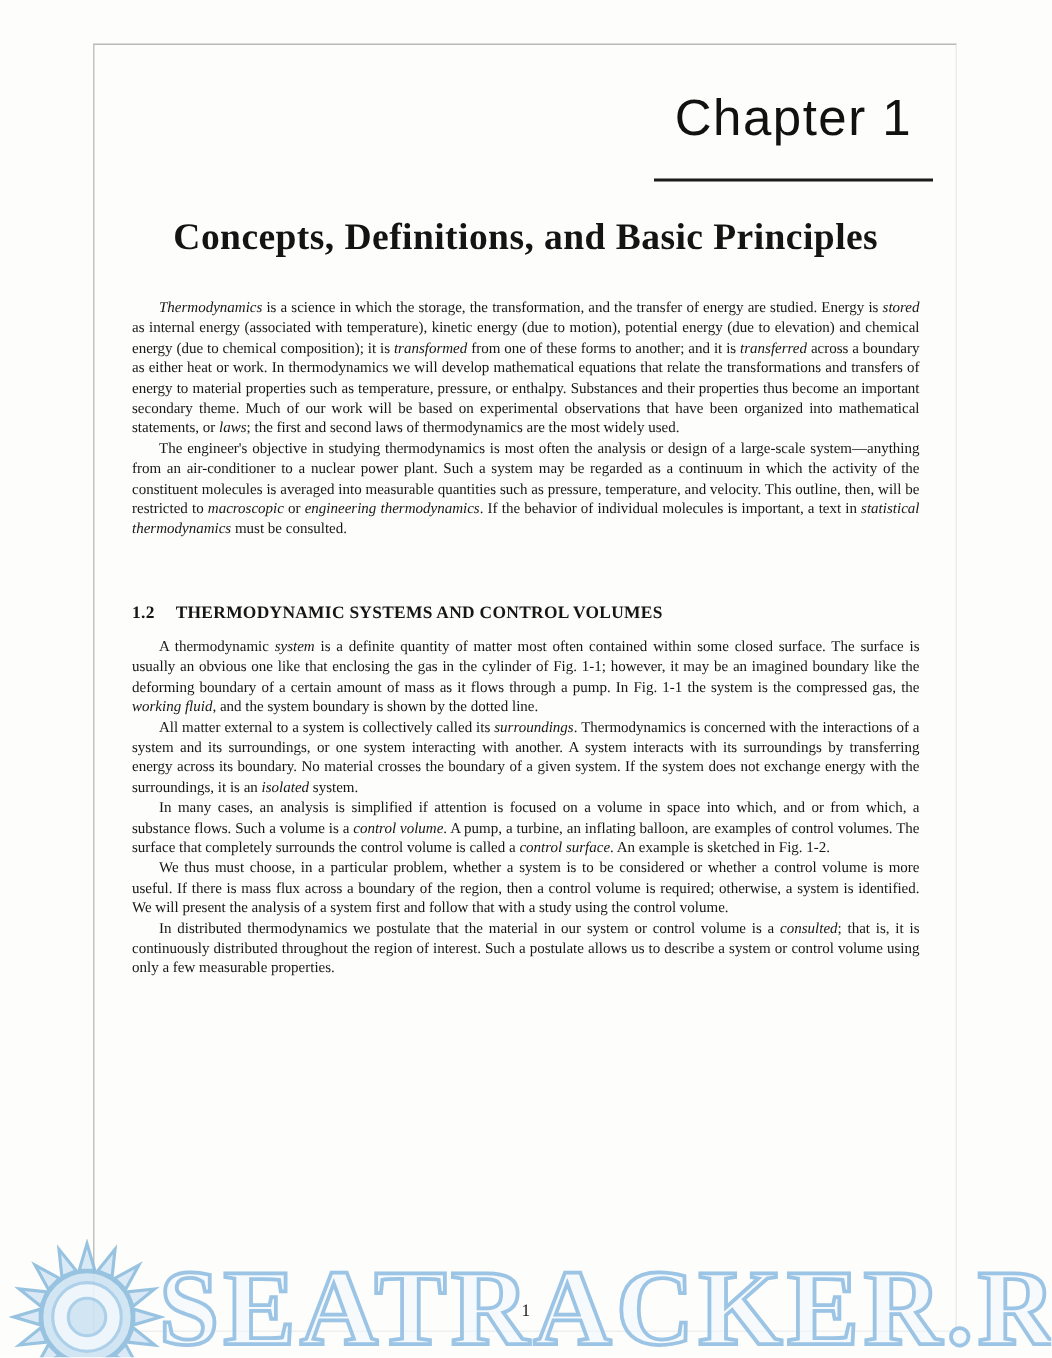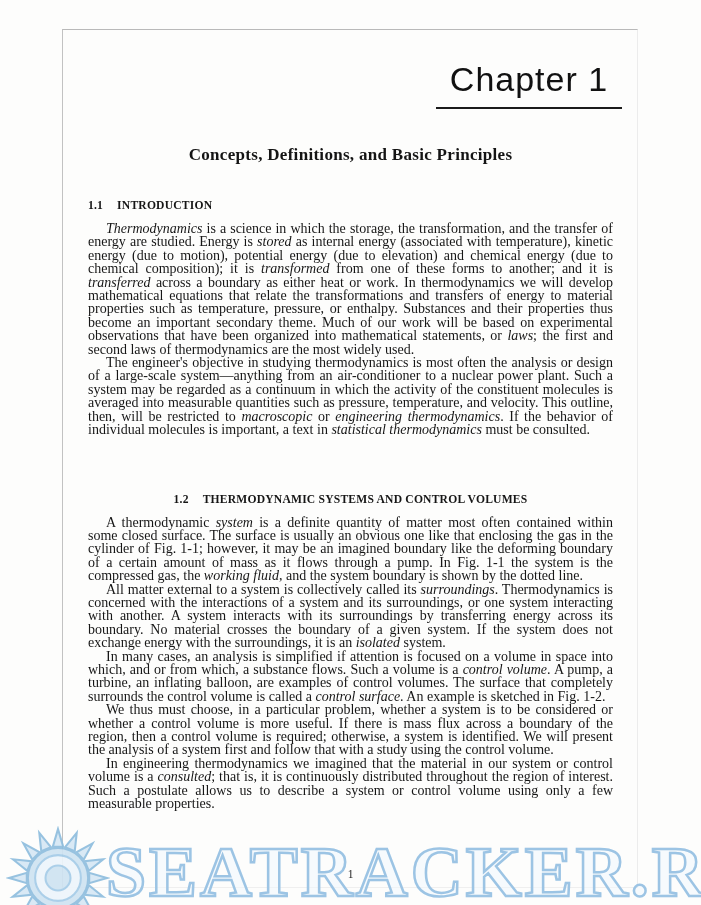--- a/index.html
+++ b/index.html
@@ -30,53 +30,53 @@
     position: absolute;
     top: 60px;
     right: 79px;
     width: 186px;
     text-align: center;
     font-family: "Liberation Sans", sans-serif;
     font-size: 34px;
     font-weight: 400;
     color: #111;
     letter-spacing: 1px;
-    padding-bottom: 8px;
+    padding-bottom: 20px;
     border-bottom: 2.5px solid #1b1b1b;
   }
   .doc-title {
     position: absolute;
     top: 145px;
     left: 88px;
     width: 525px;
     text-align: center;
     font-family: "Liberation Serif", serif;
-    font-size: 17px;
+    font-size: 25px;
     font-weight: 700;
     color: #141414;
     letter-spacing: 0.3px;
   }
   .sections {
     position: absolute;
     top: 199px;
     left: 88px;
     width: 525px;
     color: #161616;
   }
   .sec-head {
     font-family: "Liberation Serif", serif;
     font-size: 11.6px;
     font-weight: 700;
     letter-spacing: 0.2px;
     margin-bottom: 10px;
   }
-  .sec-head:not(:first-child) { margin-top: 56px; text-align: center; }
+  .sec-head:not(:first-child) { margin-top: 42px; }
   .sec-num { margin-right: 14px; }
   .body-para {
-    font-size: 14px;
+    font-size: 10px;
     line-height: 13.4px;
     text-align: justify;
     text-indent: 18px;
   }
   .body-para em { font-style: italic; }
   .page-number {
     position: absolute;
     top: 868px;
     left: 0;
     width: 100%;
@@ -118,29 +118,28 @@
 
   <div class="scan-edge"></div>
 
   <div class="chapter-head">
     <span>Chapter 1</span>
   </div>
 
   <h1 class="doc-title">Concepts, Definitions, and Basic Principles</h1>
 
   <div class="sections">
-      <h2 class="sec-head"><span class="sec-num">1.1</span><span>INTRODUCTION</span></h2>
       <p class="body-para"><em>Thermodynamics</em><span> is a science in which the storage, the transformation, and the transfer of energy are studied. Energy is </span><em>stored</em><span> as internal energy (associated with temperature), kinetic energy (due to motion), potential energy (due to elevation) and chemical energy (due to chemical composition); it is </span><em>transformed</em><span> from one of these forms to another; and it is </span><em>transferred</em><span> across a boundary as either heat or work. In thermodynamics we will develop mathematical equations that relate the transformations and transfers of energy to material properties such as temperature, pressure, or enthalpy. Substances and their properties thus become an important secondary theme. Much of our work will be based on experimental observations that have been organized into mathematical statements, or </span><em>laws</em><span>; the first and second laws of thermodynamics are the most widely used.</span></p>
       <p class="body-para"><span>The engineer's objective in studying thermodynamics is most often the analysis or design of a large-scale system—anything from an air-conditioner to a nuclear power plant. Such a system may be regarded as a continuum in which the activity of the constituent molecules is averaged into measurable quantities such as pressure, temperature, and velocity. This outline, then, will be restricted to </span><em>macroscopic</em><span> or </span><em>engineering thermodynamics</em><span>. If the behavior of individual molecules is important, a text in </span><em>statistical thermodynamics</em><span> must be consulted.</span></p>
       <h2 class="sec-head"><span class="sec-num">1.2</span><span>THERMODYNAMIC SYSTEMS AND CONTROL VOLUMES</span></h2>
       <p class="body-para"><span>A thermodynamic </span><em>system</em><span> is a definite quantity of matter most often contained within some closed surface. The surface is usually an obvious one like that enclosing the gas in the cylinder of Fig. 1-1; however, it may be an imagined boundary like the deforming boundary of a certain amount of mass as it flows through a pump. In Fig. 1-1 the system is the compressed gas, the </span><em>working fluid</em><span>, and the system boundary is shown by the dotted line.</span></p>
       <p class="body-para"><span>All matter external to a system is collectively called its </span><em>surroundings</em><span>. Thermodynamics is concerned with the interactions of a system and its surroundings, or one system interacting with another. A system interacts with its surroundings by transferring energy across its boundary. No material crosses the boundary of a given system. If the system does not exchange energy with the surroundings, it is an </span><em>isolated</em><span> system.</span></p>
       <p class="body-para"><span>In many cases, an analysis is simplified if attention is focused on a volume in space into which, and or from which, a substance flows. Such a volume is a </span><em>control volume</em><span>. A pump, a turbine, an inflating balloon, are examples of control volumes. The surface that completely surrounds the control volume is called a </span><em>control surface</em><span>. An example is sketched in Fig. 1-2.</span></p>
       <p class="body-para"><span>We thus must choose, in a particular problem, whether a system is to be considered or whether a control volume is more useful. If there is mass flux across a boundary of the region, then a control volume is required; otherwise, a system is identified. We will present the analysis of a system first and follow that with a study using the control volume.</span></p>
-      <p class="body-para"><span>In engineering thermodynamics we imagined that the material in our system or control volume is a </span><em>consulted</em><span>; that is, it is continuously distributed throughout the region of interest. Such a postulate allows us to describe a system or control volume using only a few measurable properties.</span></p>
+      <p class="body-para"><span>In distributed thermodynamics we postulate that the material in our system or control volume is a </span><em>consulted</em><span>; that is, it is continuously distributed throughout the region of interest. Such a postulate allows us to describe a system or control volume using only a few measurable properties.</span></p>
     </div>
 
   <div class="page-number">1</div>
 
   <div class="watermark">
     <svg class="wm-sun" viewBox="0 0 100 100" width="104" height="104" aria-hidden="true">
       <g fill="#d7e8f5" stroke="#8fbede" stroke-width="2">
         <g>
           <polygon points="50,3 45,20 55,20" transform="rotate(0 50 50)"></polygon>
           <polygon points="50,3 45,20 55,20" transform="rotate(22.5 50 50)"></polygon>

